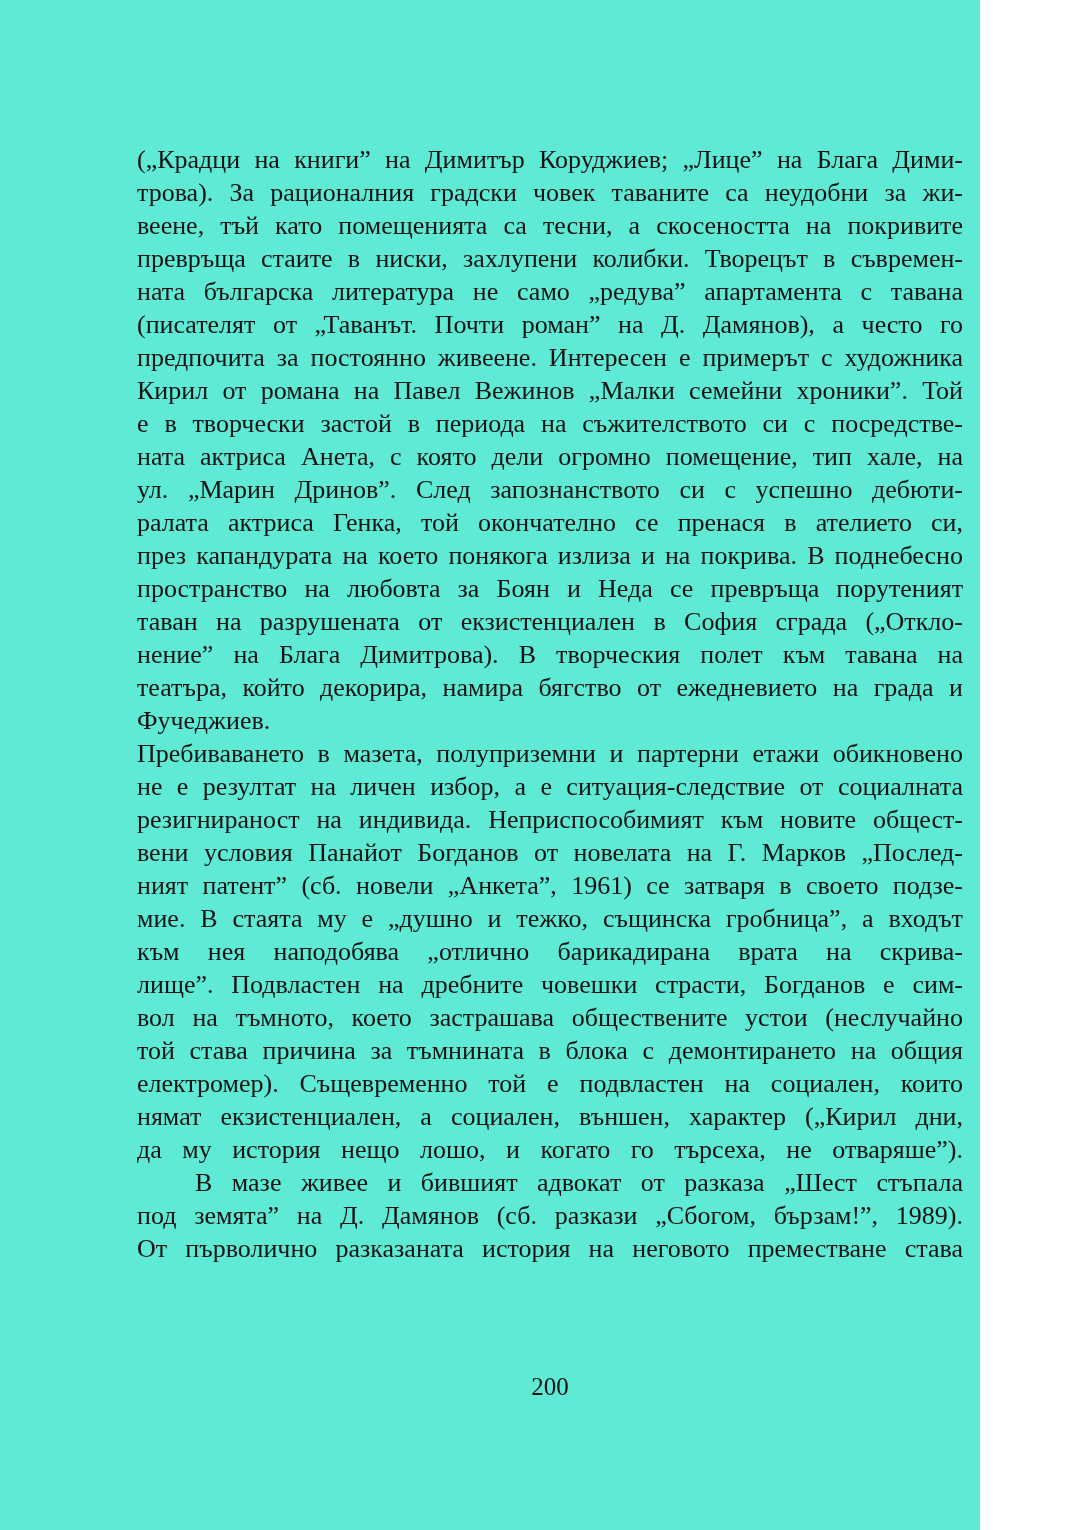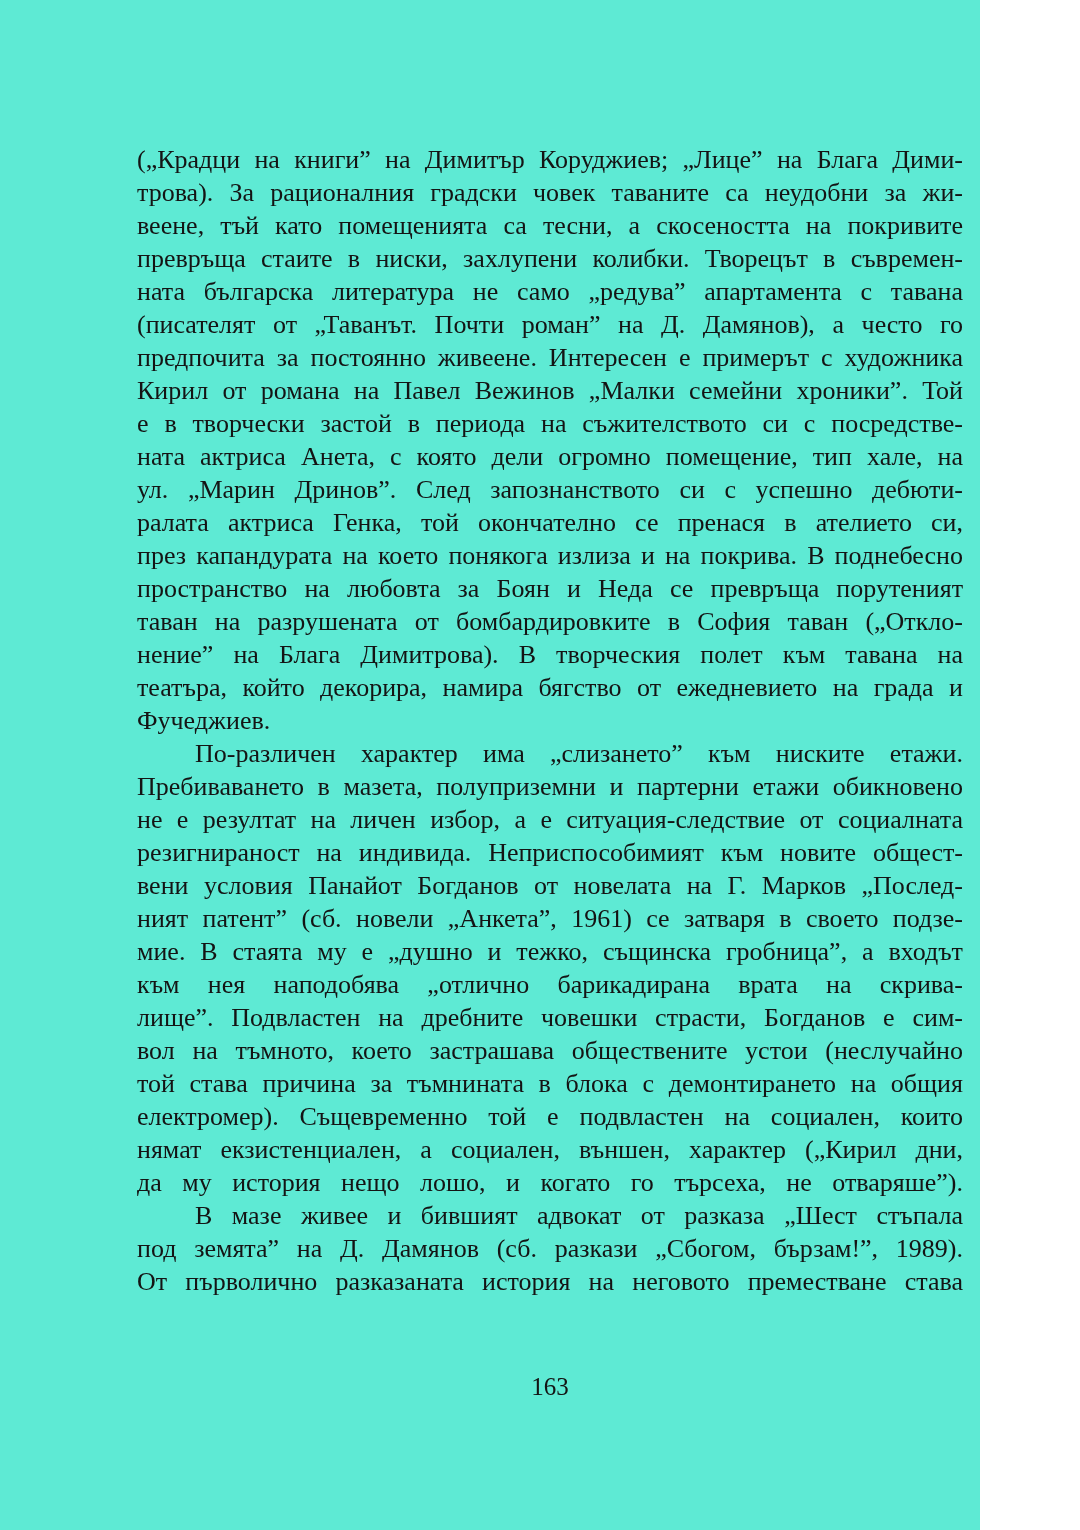--- a/index.html
+++ b/index.html
@@ -55,36 +55,35 @@
       <div class="line"><span>ната българска литература не само „редува” апартамента с тавана</span></div>
       <div class="line"><span>(писателят от „Таванът. </span><span class="it">Почти роман</span><span>” на Д. Дамянов), а често го</span></div>
       <div class="line"><span>предпочита за постоянно живеене. Интересен е примерът с художника</span></div>
       <div class="line"><span>Кирил от романа на Павел Вежинов „Малки семейни хроники”. Той</span></div>
       <div class="line"><span>е в творчески застой в периода на съжителството си с посредстве-</span></div>
       <div class="line"><span>ната актриса Анета, с която дели огромно помещение, тип хале, на</span></div>
       <div class="line"><span>ул. „Марин Дринов”. След запознанството си с успешно дебюти-</span></div>
       <div class="line"><span>ралата актриса Генка, той окончателно се пренася в ателието си,</span></div>
       <div class="line"><span>през капандурата на което понякога излиза и на покрива. В поднебесно</span></div>
       <div class="line"><span>пространство на любовта за Боян и Неда се превръща порутеният</span></div>
-      <div class="line"><span>таван на разрушената от бомбардировките в София таван („Откло-</span></div>
+      <div class="line"><span>таван на разрушената от екзистенциален в София сграда („Откло-</span></div>
       <div class="line"><span>нение” на Блага Димитрова). В творческия полет към тавана на</span></div>
       <div class="line"><span>театъра, който декорира, намира бягство от ежедневието на града и</span></div>
       <div class="line last"><span>Фучеджиев.</span></div>
-      <div class="line indent"><span>По-различен характер има „слизането” към ниските етажи.</span></div>
       <div class="line"><span>Пребиваването в мазета, полуприземни и партерни етажи обикновено</span></div>
       <div class="line"><span>не е резултат на личен избор, а е ситуация-следствие от социалната</span></div>
       <div class="line"><span>резигнираност на индивида. Неприспособимият към новите общест-</span></div>
       <div class="line"><span>вени условия Панайот Богданов от новелата на Г. Марков „Послед-</span></div>
       <div class="line"><span>ният патент” (сб. новели „Анкета”, 1961) се затваря в своето подзе-</span></div>
       <div class="line"><span>мие. В стаята му е </span><span class="it">„душно и тежко, същинска гробница”</span><span>, а входът</span></div>
       <div class="line"><span>към нея наподобява </span><span class="it">„отлично барикадирана врата на скрива-</span></div>
       <div class="line"><span class="it">лище”</span><span>. Подвластен на дребните човешки страсти, Богданов е сим-</span></div>
       <div class="line"><span>вол на тъмното, което застрашава обществените устои (неслучайно</span></div>
       <div class="line"><span>той става причина за тъмнината в блока с демонтирането на общия</span></div>
       <div class="line"><span>електромер). Същевременно той е подвластен на социален, които</span></div>
       <div class="line"><span>нямат екзистенциален, а социален, външен, характер </span><span class="it">(„Кирил дни,</span></div>
       <div class="line"><span class="it">да му история нещо лошо, и когато го търсеха, не отваряше”)</span><span>.</span></div>
       <div class="line indent"><span>В мазе живее и бившият адвокат от разказа „Шест стъпала</span></div>
       <div class="line"><span>под земята” на Д. Дамянов (сб. разкази „Сбогом, бързам!”, 1989).</span></div>
       <div class="line"><span>От първолично разказаната история на неговото преместване става</span></div>
     </div>
-  <div class="page-number">163</div>
+  <div class="page-number">200</div>
 </div>
 
 </body></html>

